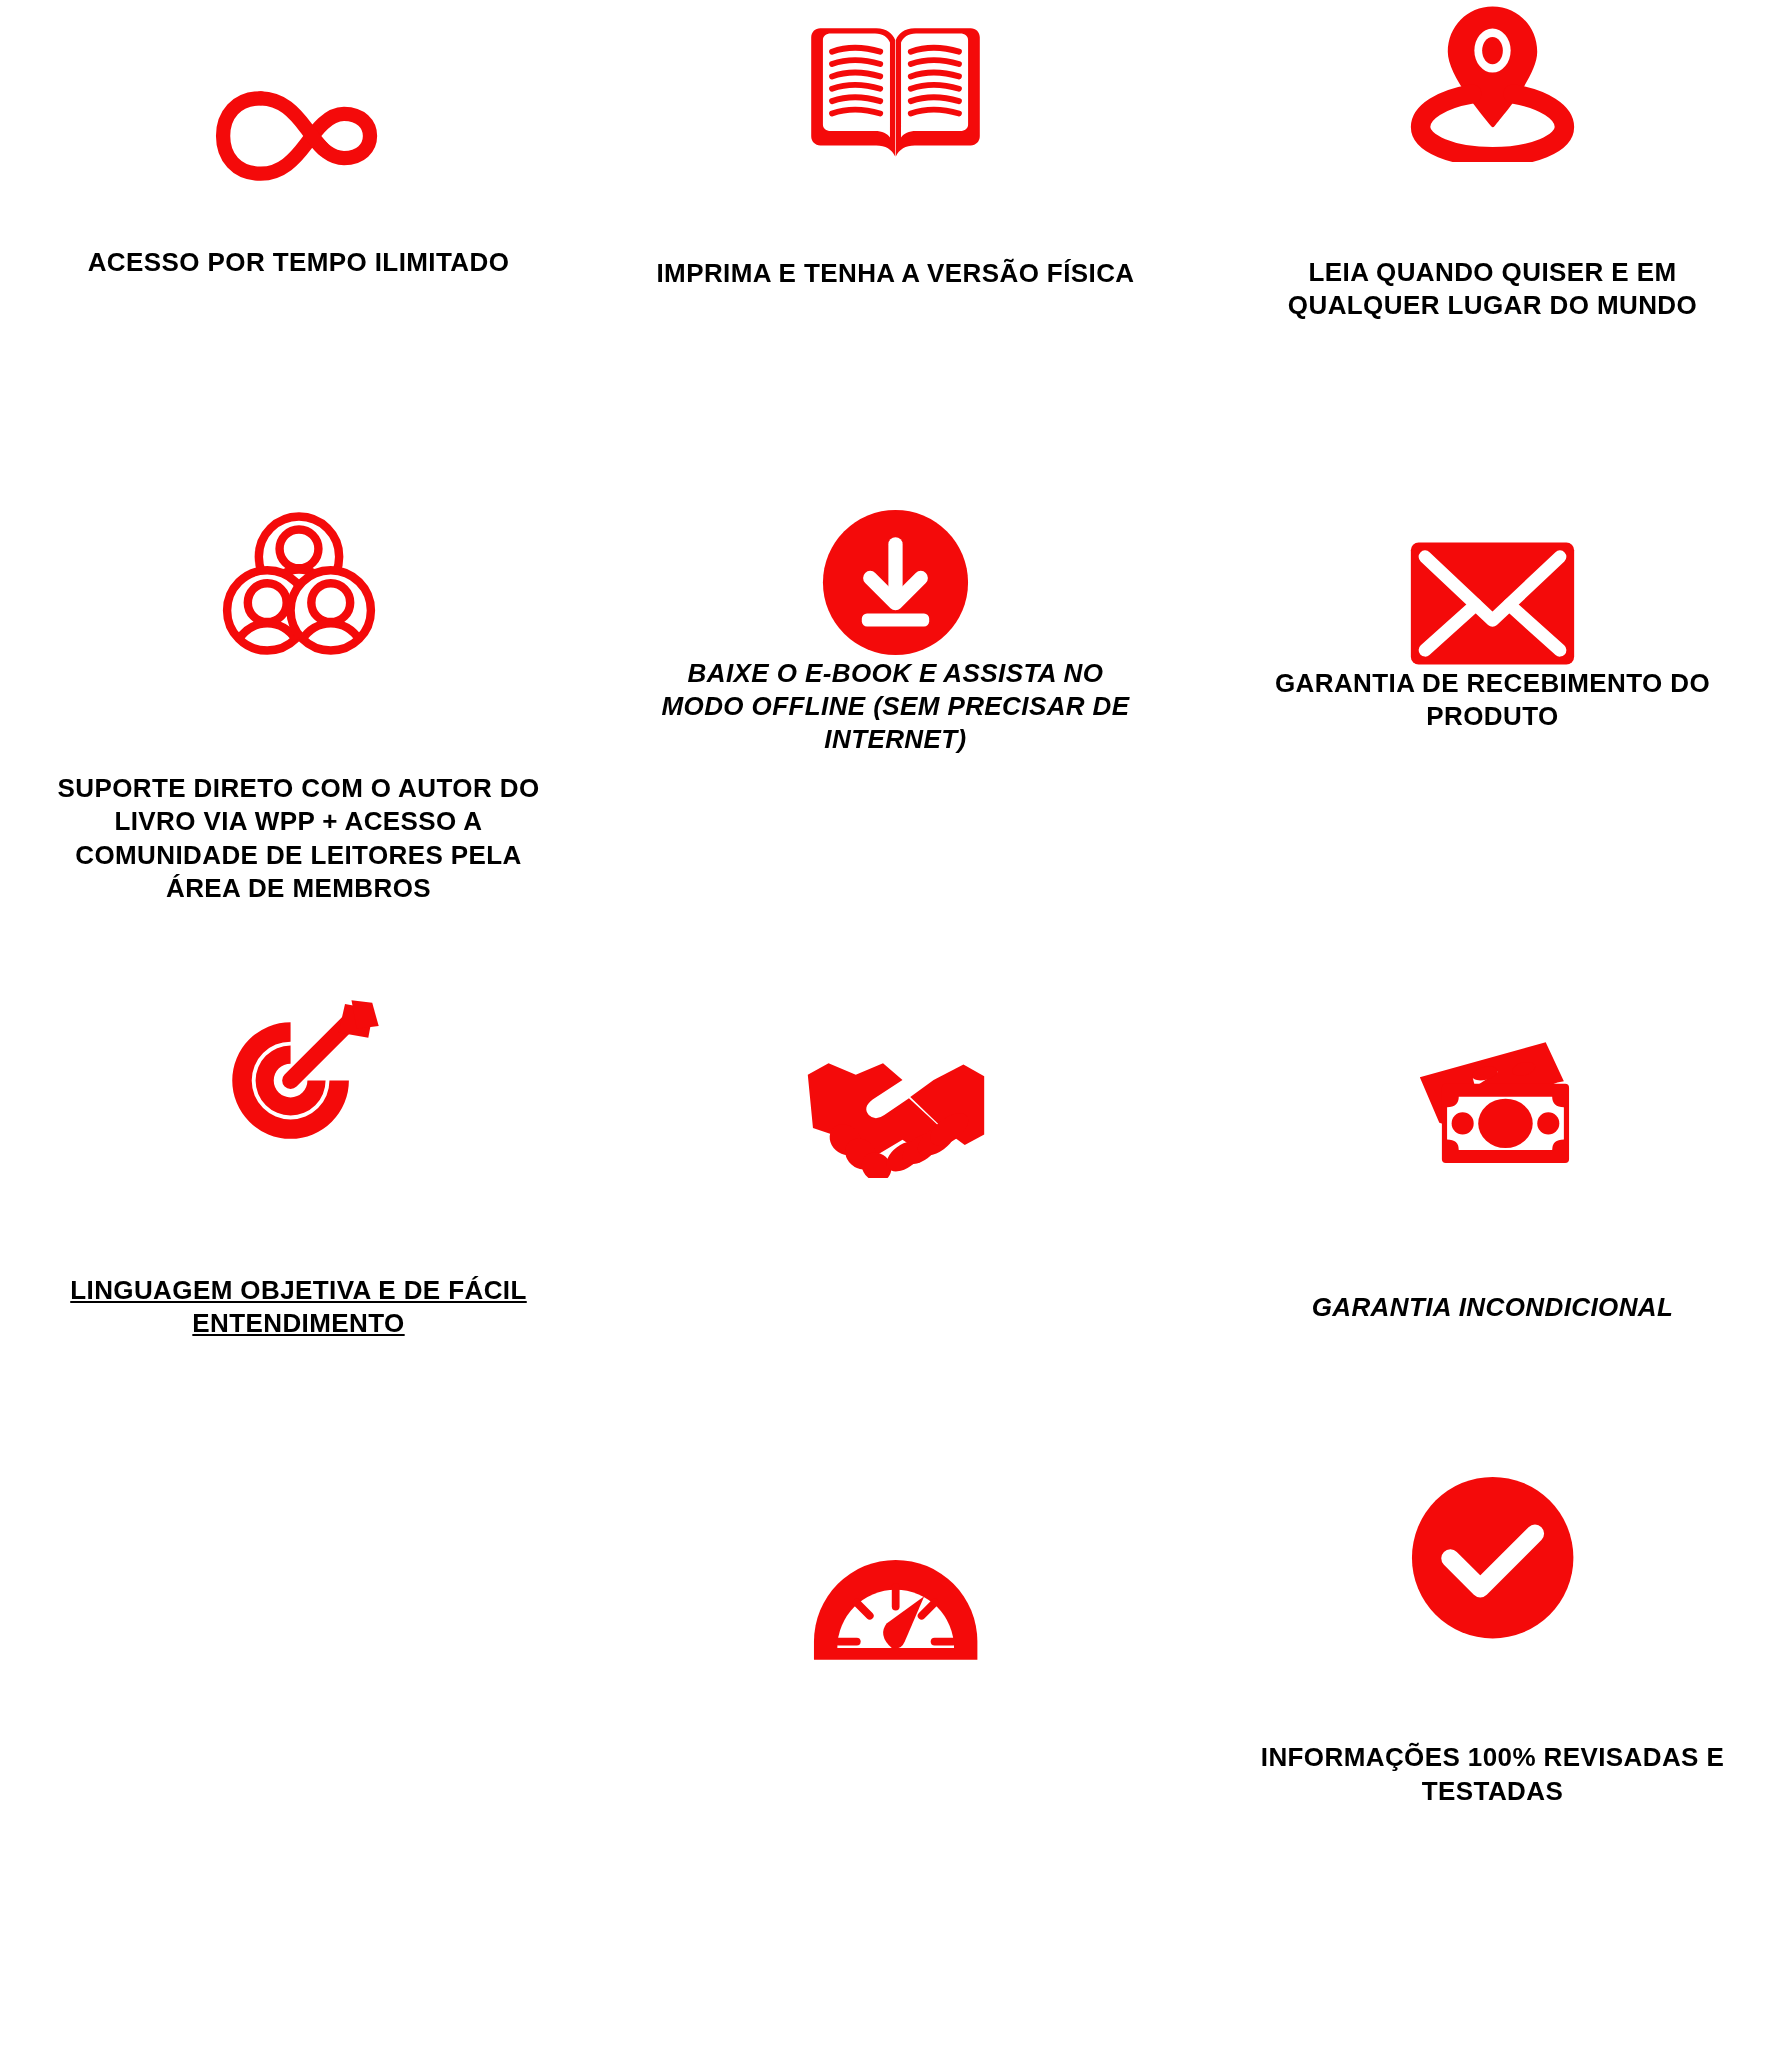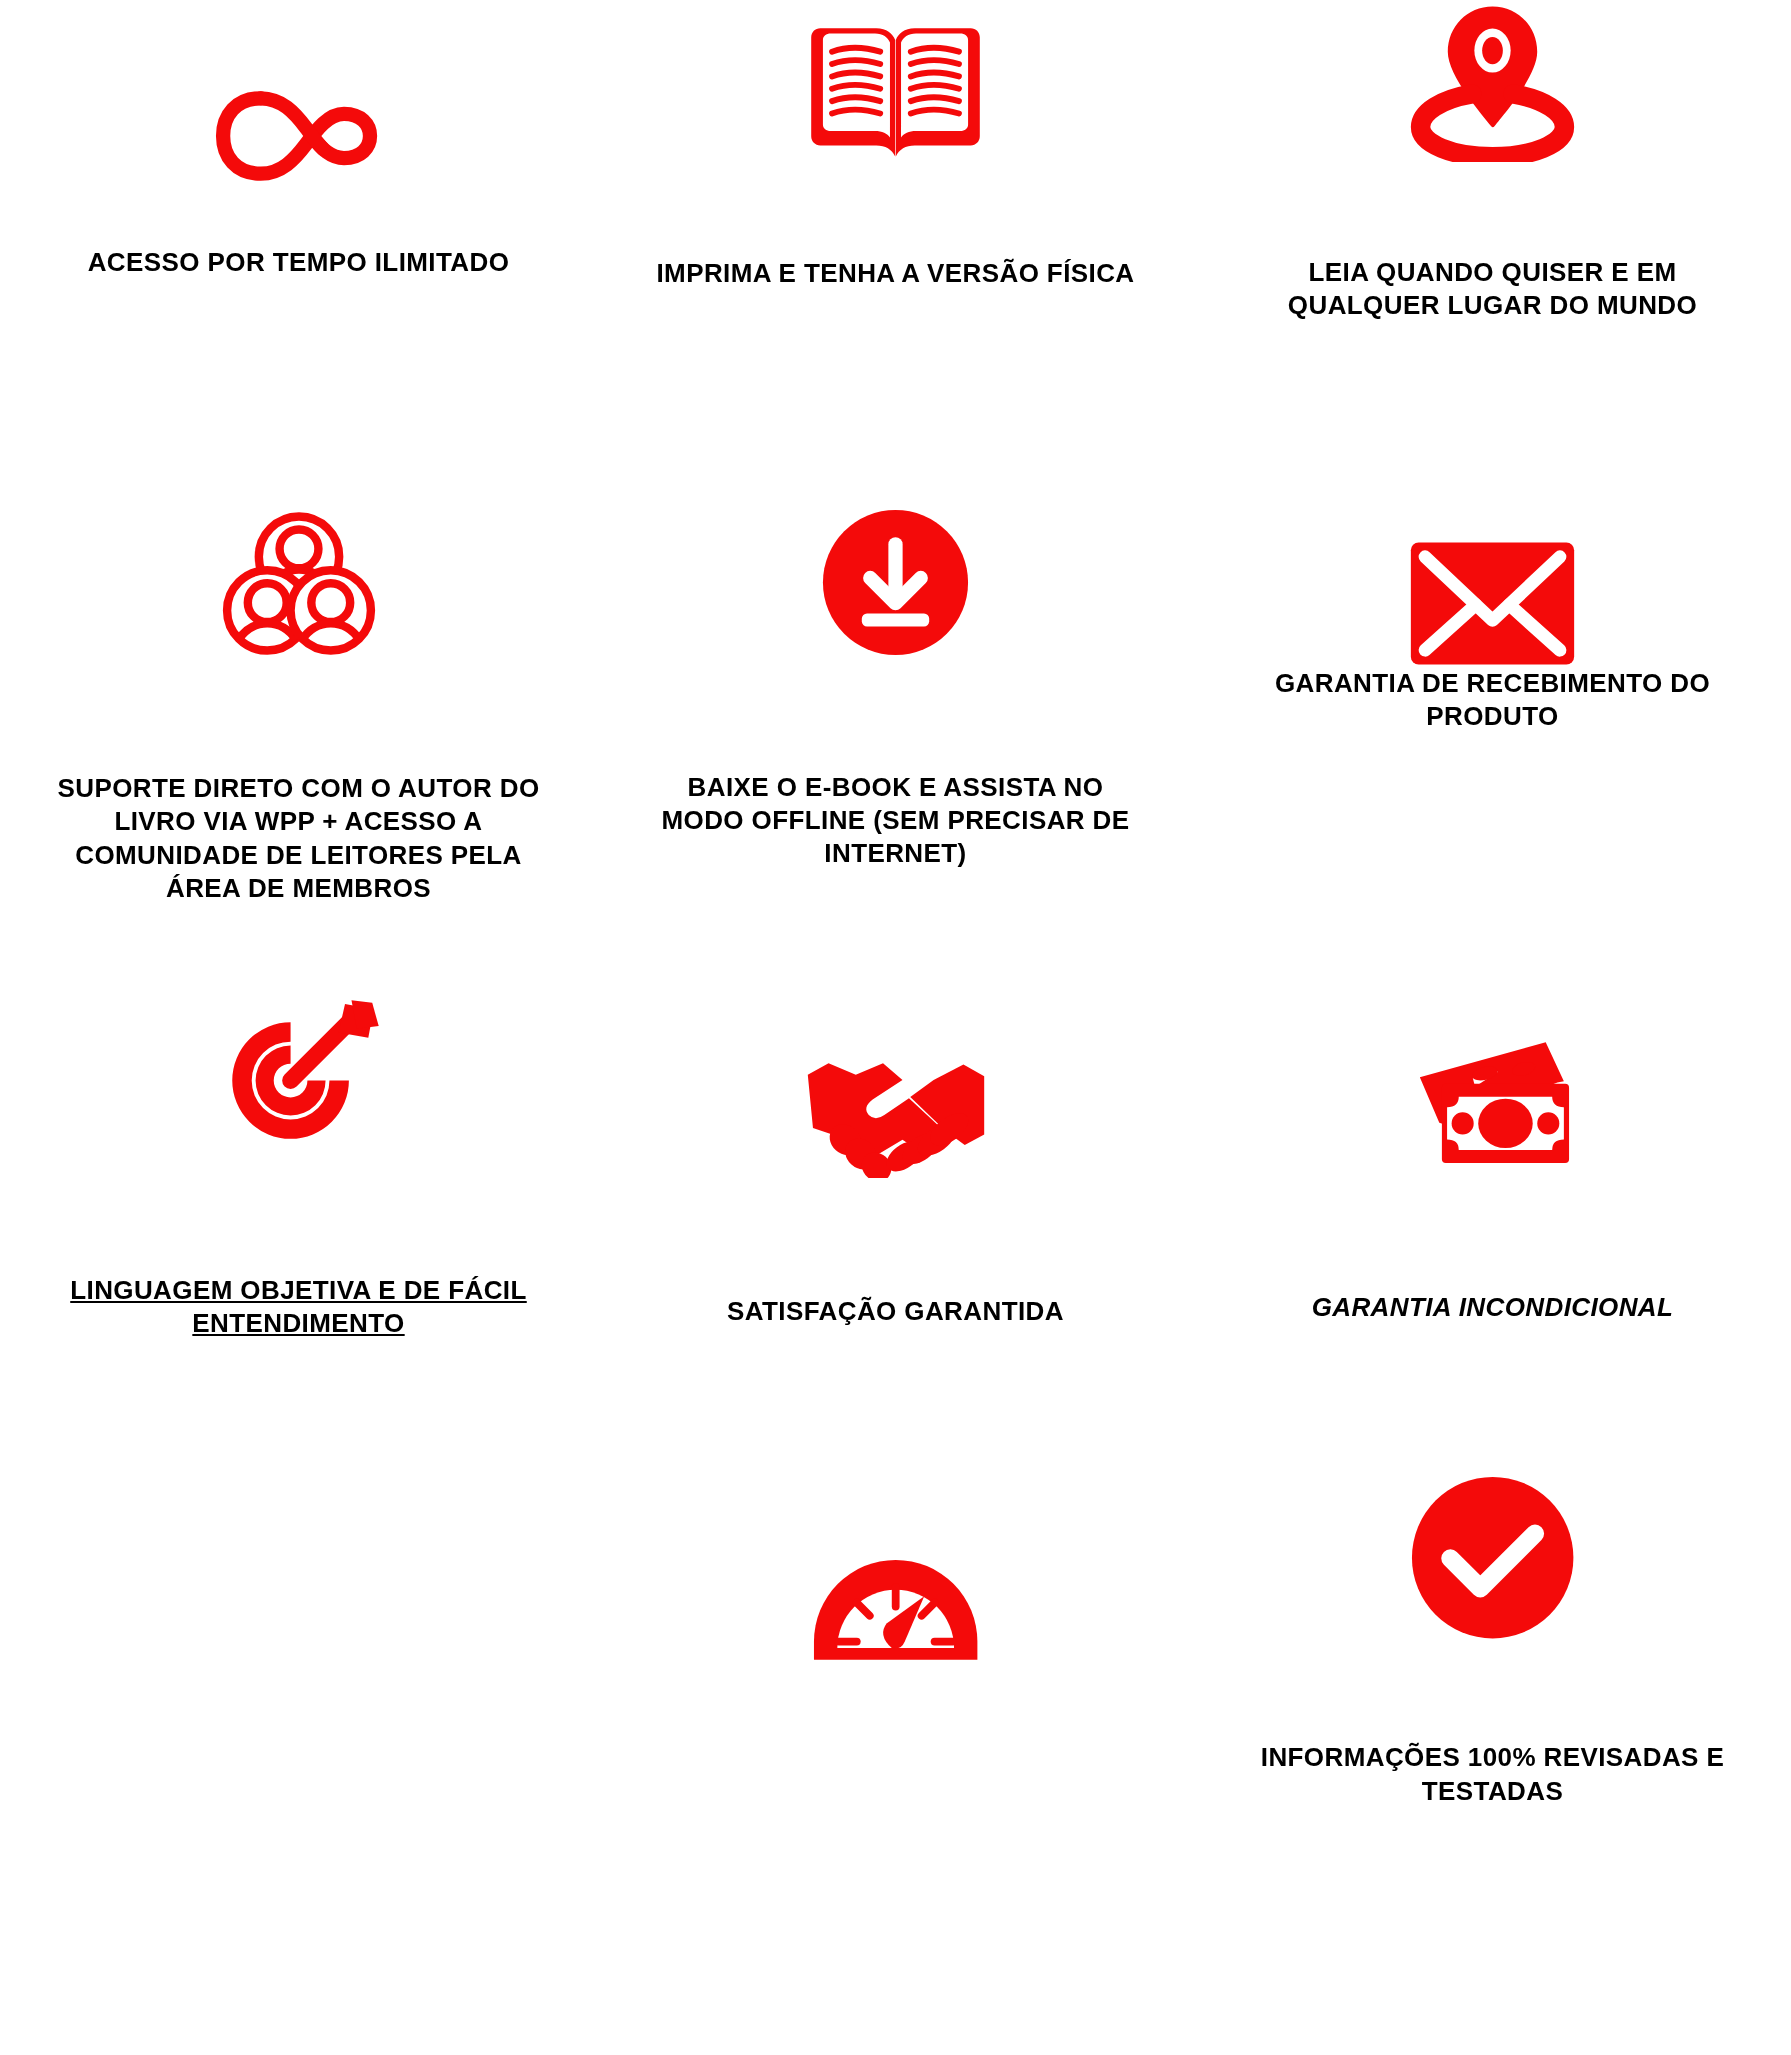--- a/index.html
+++ b/index.html
@@ -51,21 +51,21 @@
   .c-r1c1 .benefit-label{margin-top:58px;width:72%;}
   .c-r1c2 .icon-wrap{height:149px;padding-top:13px;}
   .c-r1c2 .benefit-label{margin-top:94px;width:82%;}
   .c-r1c3 .icon-wrap{height:149px;padding-top:14.3px;}
   .c-r1c3 .benefit-label{margin-top:94px;width:84%;}
 
   
   .c-r2c1 .icon-wrap{height:156px;padding-top:22px;}
   .c-r2c1 .benefit-label{margin-top:113px;width:84%;}
   .c-r2c2 .icon-wrap{height:156px;padding-top:19.5px;}
-  .c-r2c2 .benefit-label{margin-top:114px;width:84%;}
+  .c-r2c2 .benefit-label{width:84%;font-style:italic;}
   .c-r2c3 .icon-wrap{height:156px;padding-top:30px;}
   .c-r2c3 .benefit-label{width:88%;}
 
   
   .c-r3c1 .icon-wrap{height:169px;padding-top:26px;}
   .c-r3c1 .benefit-label{margin-top:117px;width:78%;text-decoration:underline;}
   .c-r3c2 .icon-wrap{height:169px;padding-top:47px;}
   .c-r3c2 .benefit-label{margin-top:117px;width:84%;}
   .c-r3c3 .icon-wrap{height:169px;padding-top:43px;}
   .c-r3c3 .benefit-label{margin-top:117px;width:88%;font-style:italic;}
@@ -195,21 +195,20 @@
           <ellipse cx="62" cy="126" rx="26" ry="22" transform="rotate(42 62 126)"></ellipse>
           <ellipse cx="86" cy="148" rx="26" ry="22" transform="rotate(42 86 148)"></ellipse>
           <ellipse cx="110" cy="168" rx="24" ry="21" transform="rotate(42 110 168)"></ellipse>
           <ellipse cx="152" cy="152" rx="30" ry="18" transform="rotate(-36 152 152)"></ellipse>
           <ellipse cx="178" cy="140" rx="32" ry="18" transform="rotate(-36 178 140)"></ellipse>
           <ellipse cx="203" cy="126" rx="34" ry="18" transform="rotate(-36 203 126)"></ellipse>
           <ellipse cx="222" cy="110" rx="34" ry="18" transform="rotate(-36 222 110)"></ellipse>
         </g>
       </svg>
     </div>
-    <div class="benefit-label">SATISFAÇÃO GARANTIDA</div>
   </div>
 
   <div class="benefit-card c-r3c3">
     <div class="icon-wrap">
       <svg width="169" height="133" viewBox="0 0 260 205" aria-hidden="true">
         <path d="M18 56 L212 2 L240 62 L230 64 L60 130 L48 126 Z" fill="#F40A0A"></path>
         <path d="M100 52 Q118 42 140 52 L100 66 Z" fill="#ffffff" transform="rotate(-14 120 56)"></path>
         <rect x="52" y="66" width="196" height="122" rx="6" fill="#F40A0A"></rect>
         <path d="M78 86 L222 86 Q222 102 240 102 L240 152 Q222 152 222 168 L78 168 Q78 152 60 152 L60 102 Q78 102 78 86 Z" fill="#ffffff"></path>
         <ellipse cx="150" cy="127" rx="42" ry="38" fill="#F40A0A"></ellipse>

